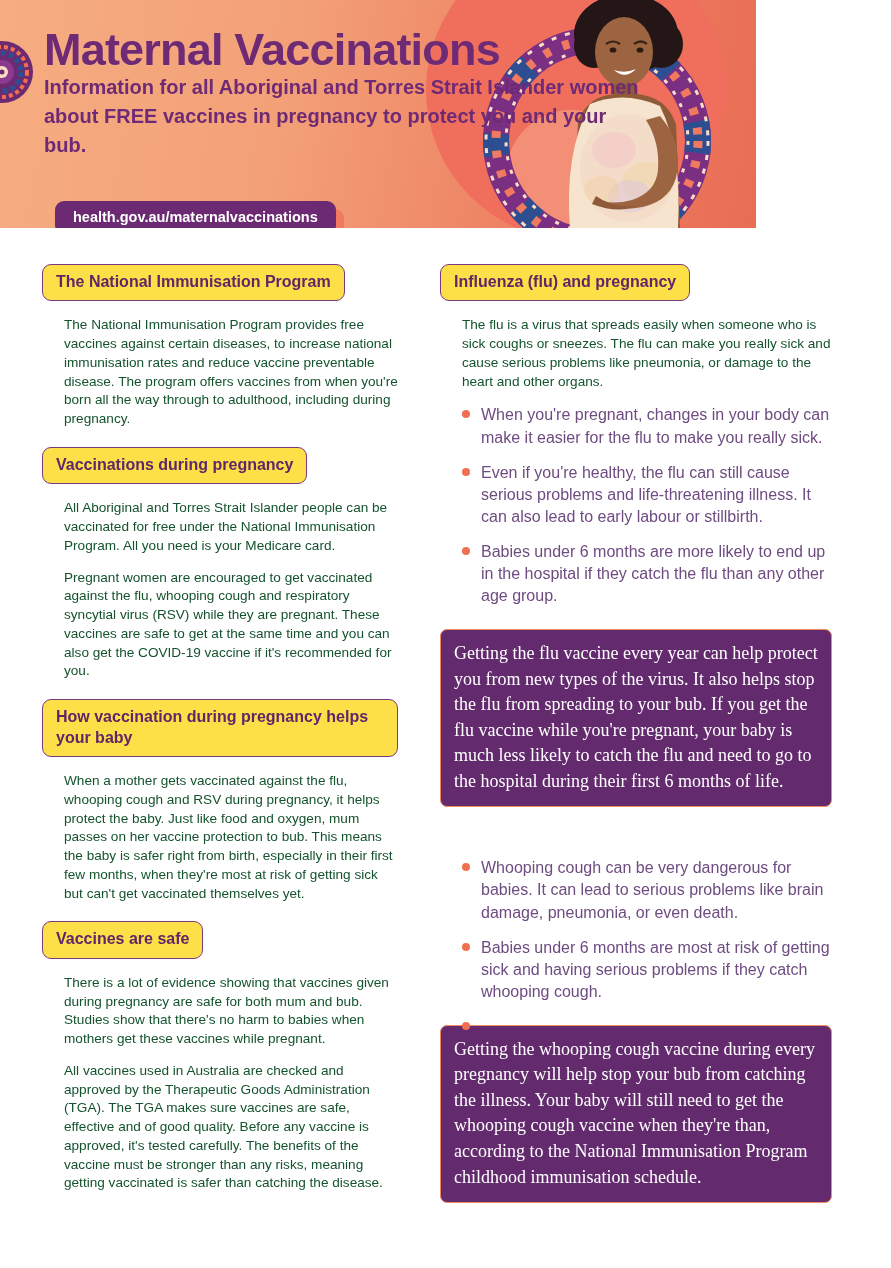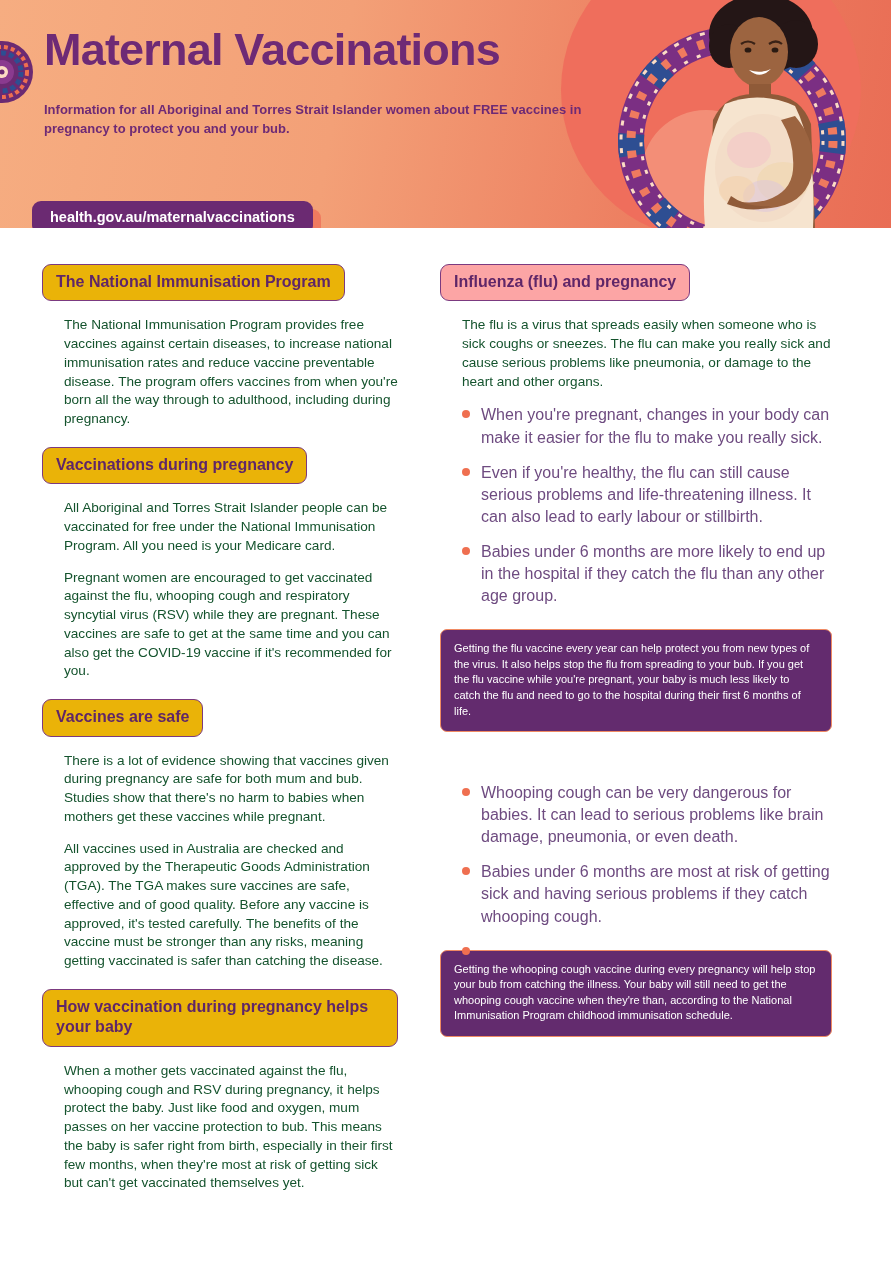--- a/index.html
+++ b/index.html
@@ -9,21 +9,21 @@
     height: 1268px;
     background: #ffffff;
     font-family: "Liberation Sans", sans-serif;
     overflow: hidden;
     position: relative;
   }
 
   
   .header {
     position: relative;
-    width: 891px;
+    width: 756px;
     height: 228px;
     background: linear-gradient(100deg, #f6ad81 0%, #f3a077 38%, #ed7f61 72%, #e96d55 100%);
     overflow: hidden;
   }
 
   
   .header-blob {
     position: absolute;
     right: 30px;
     top: -60px;
@@ -79,32 +79,31 @@
   .poster-title {
     font-size: 45px;
     font-weight: bold;
     color: #6e2a75;
     letter-spacing: -0.8px;
     line-height: 1.05;
     text-shadow: 0 1px 0 rgba(255,255,255,.08);
   }
 
   .poster-subtitle {
-    margin-top: 28px;
-    font-size: 13px;
+    font-size: 20px;
     font-weight: bold;
     color: #6e2a75;
     line-height: 1.45;
     max-width: 600px;
   }
 
   
   .url-badge-wrap {
     position: absolute;
-    left: 32px;
+    left: 55px;
     top: 201px;
     z-index: 9;
   }
   .url-badge {
     position: relative;
     display: inline-block;
     background: #6b2a72;
     color: #ffffff;
     font-size: 14.5px;
     font-weight: bold;
@@ -140,22 +139,22 @@
     display: inline-block;
     border: 1.6px solid #7b3a80;
     border-radius: 9px;
     padding: 7px 13px 8px 13px;
     font-size: 16px;
     font-weight: bold;
     color: #5f2668;
     line-height: 1.28;
     margin-bottom: 15px;
   }
-  .pill-peach { background: #eab308; }
-  .pill-white { background: #fca5a5; }
+  .pill-peach { background: #fde047; }
+  .pill-white { background: #fde047; }
   .pill-two-line { padding-right: 22px; }
 
   
   p.body {
     font-size: 13.6px;
     line-height: 1.38;
     color: #14532d;
     margin: 0 0 13px 0;
     padding-left: 22px;
   }
@@ -187,25 +186,26 @@
     border-radius: 50%;
     background: #ef6f50;
   }
 
   
   .callout {
     background: #632b6e;
     border: 1.2px solid #f08a63;
     border-radius: 7px;
     color: #ffffff;
-    font-size: 11px;
+    font-size: 18px;
     line-height: 1.42;
     font-weight: normal;
     padding: 11px 13px 12px 13px;
     margin: 22px 0 0 0;
+    font-family: Liberation Serif, serif;
   }
 
   .spacer-28 { height: 28px; }
 </style>
 </head>
 <body>
 
 <div class="header">
 
   <div class="header-blob"></div>
@@ -288,30 +288,30 @@
       <p class="body">The National Immunisation Program provides free vaccines against certain diseases, to increase national immunisation rates and reduce vaccine preventable disease. The program offers vaccines from when you're born all the way through to adulthood, including during pregnancy.</p>
     </div>
 
     <div class="block">
       <div class="pill pill-peach">Vaccinations during pregnancy</div>
       <p class="body">All Aboriginal and Torres Strait Islander people can be vaccinated for free under the National Immunisation Program. All you need is your Medicare card.</p>
       <p class="body">Pregnant women are encouraged to get vaccinated against the flu, whooping cough and respiratory syncytial virus (RSV) while they are pregnant. These vaccines are safe to get at the same time and you can also get the COVID-19 vaccine if it's recommended for you.</p>
     </div>
 
     <div class="block">
+      <div class="pill pill-peach pill-two-line">How vaccination during pregnancy helps your baby</div>
+      <p class="body">When a mother gets vaccinated against the flu, whooping cough and RSV during pregnancy, it helps protect the baby. Just like food and oxygen, mum passes on her vaccine protection to bub. This means the baby is safer right from birth, especially in their first few months, when they're most at risk of getting sick but can't get vaccinated themselves yet.</p>
+    </div>
+
+    <div class="block">
       <div class="pill pill-peach">Vaccines are safe</div>
       <p class="body">There is a lot of evidence showing that vaccines given during pregnancy are safe for both mum and bub. Studies show that there's no harm to babies when mothers get these vaccines while pregnant.</p>
       <p class="body">All vaccines used in Australia are checked and approved by the Therapeutic Goods Administration (TGA). The TGA makes sure vaccines are safe, effective and of good quality. Before any vaccine is approved, it's tested carefully. The benefits of the vaccine must be stronger than any risks, meaning getting vaccinated is safer than catching the disease.</p>
     </div>
 
-    <div class="block">
-      <div class="pill pill-peach pill-two-line">How vaccination during pregnancy helps your baby</div>
-      <p class="body">When a mother gets vaccinated against the flu, whooping cough and RSV during pregnancy, it helps protect the baby. Just like food and oxygen, mum passes on her vaccine protection to bub. This means the baby is safer right from birth, especially in their first few months, when they're most at risk of getting sick but can't get vaccinated themselves yet.</p>
-    </div>
-
   </div>
 
   <div class="col col-right">
 
     <div class="block">
       <div class="pill pill-white">Influenza (flu) and pregnancy</div>
       <p class="body">The flu is a virus that spreads easily when someone who is sick coughs or sneezes. The flu can make you really sick and cause serious problems like pneumonia, or damage to the heart and other organs.</p>
       <ul class="bullets">
         <li>
           <span class="dot"></span>

